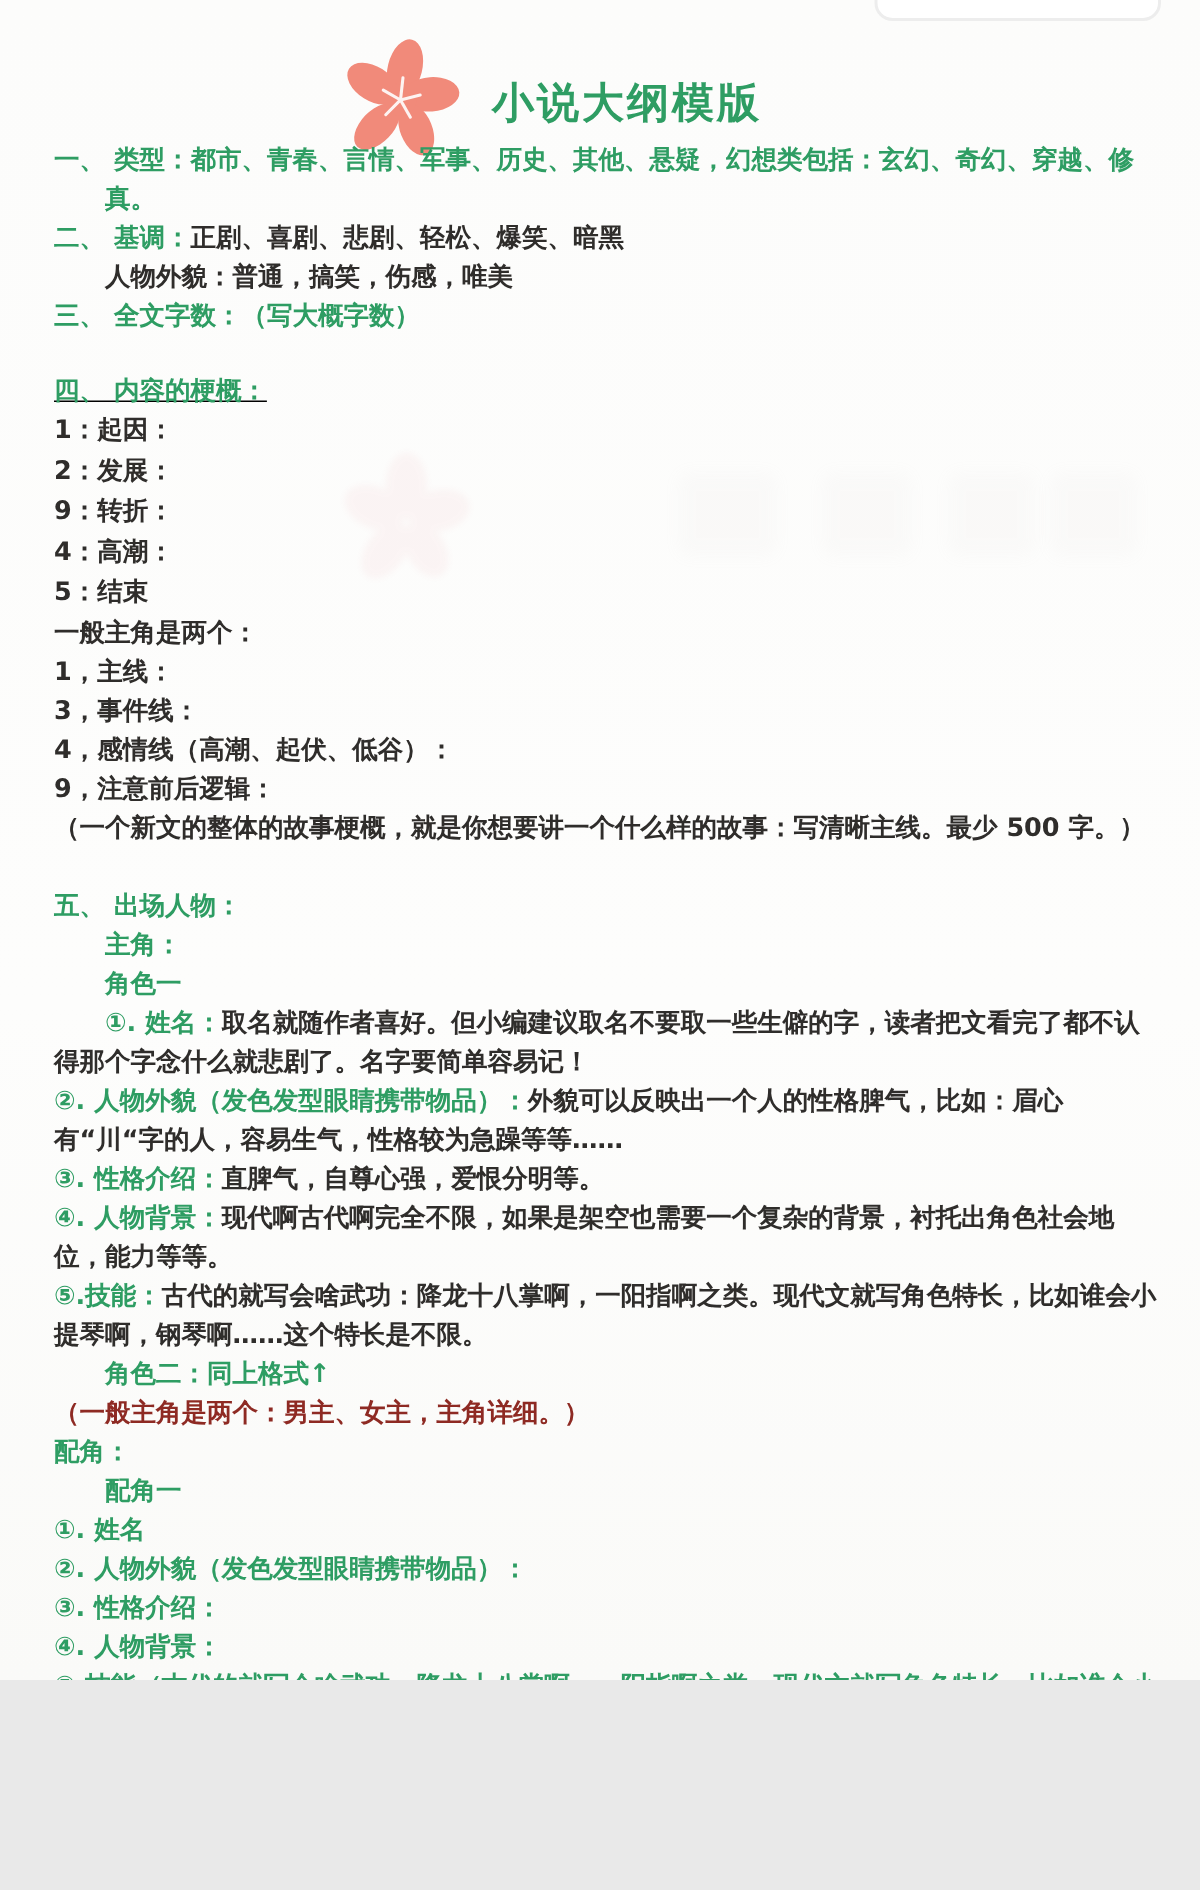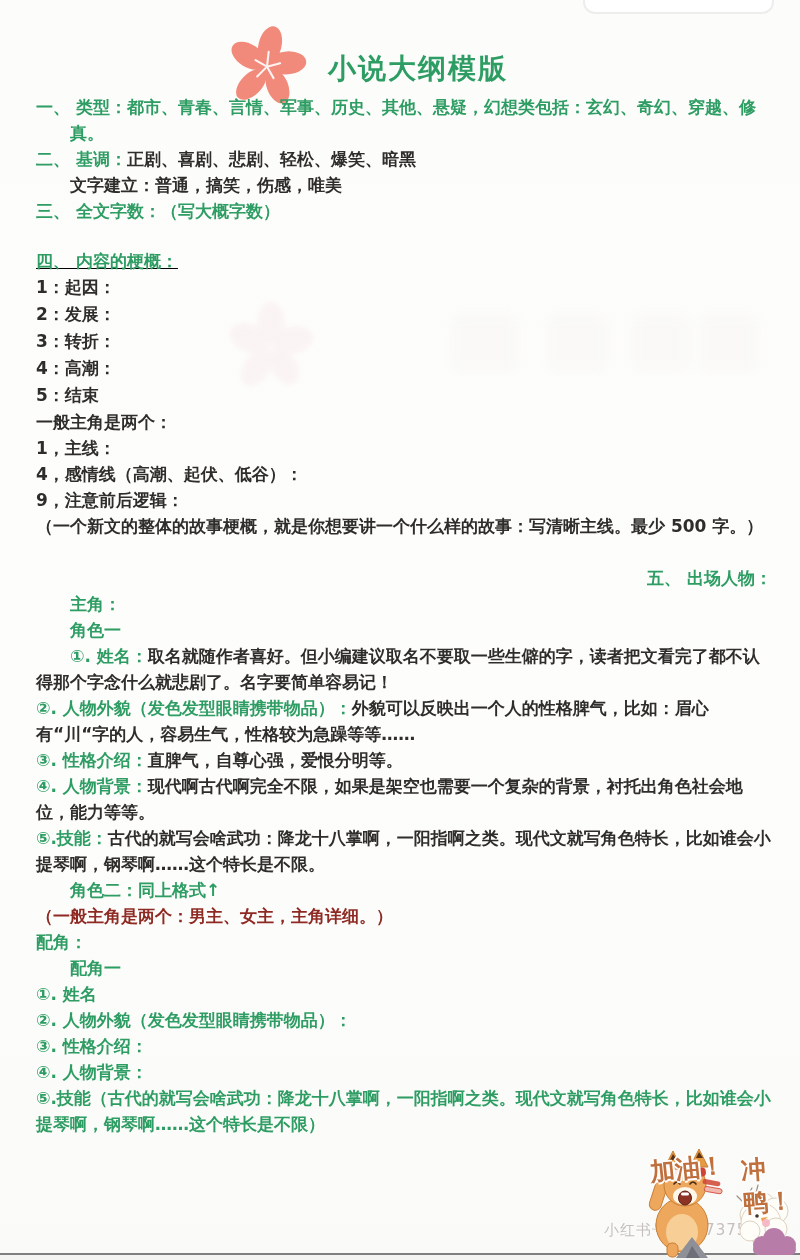--- a/index.html
+++ b/index.html
@@ -1,17 +1,17 @@
 <!DOCTYPE html>
 <html><head>
 <meta charset="utf-8">
 <style>
   html,body{margin:0;padding:0;background:#e9e9e9;}
   .page{
-    position:relative;width:800px;height:1260px;margin:0 auto;
+    position:relative;width:800px;height:1120px;margin:0 auto;
     background:linear-gradient(180deg,#fcfcfb 0%,#fdfdfc 60%,#fafaf8 100%);
     overflow:hidden;
     font-family:"DejaVu Sans","Liberation Sans",sans-serif;
   }
   
   .ghost-rect{position:absolute;left:583px;top:-12px;width:187px;height:22px;
     border:2px solid #ededed;border-radius:12px;background:#fff;}
   
   .flower{position:absolute;left:216px;top:24px;width:102px;height:82px;}
   .page-title{position:absolute;left:328px;top:50px;font-size:28px;font-weight:700;
@@ -84,34 +84,35 @@
     </svg>
     <div class="wm-blob" style="left:452px;width:66px"></div>
     <div class="wm-blob" style="left:548px;width:60px"></div>
     <div class="wm-blob" style="left:632px;width:58px"></div>
     <div class="wm-blob" style="left:700px;width:58px"></div>
   </div>
 
   <div class="doc">
       <p class="line hang"><span class="green">一、 类型：都市、青春、言情、军事、历史、其他、悬疑，幻想类包括：玄幻、奇幻、穿越、修真。</span></p>
       <p class="line flush"><span class="green">二、 基调：</span><span class="black">正剧、喜剧、悲剧、轻松、爆笑、暗黑</span></p>
-      <p class="line indented"><span class="black">文字建立：普通，搞笑，伤感，唯美</span></p>
+      <p class="line indented"><span class="black">人物外貌：普通，搞笑，伤感，唯美</span></p>
       <p class="line flush"><span class="green">三、 全文字数：（写大概字数）</span></p>
       <p class="line flush" style="margin-top: 24px; text-decoration: underline;"><span class="green">四、 内容的梗概：</span></p>
       <p class="line flush loose"><span class="black">1：起因：</span></p>
       <p class="line flush loose"><span class="black">2：发展：</span></p>
-      <p class="line flush loose"><span class="black">3：转折：</span></p>
+      <p class="line flush loose"><span class="black">9：转折：</span></p>
       <p class="line flush loose"><span class="black">4：高潮：</span></p>
       <p class="line flush loose"><span class="black">5：结束</span></p>
       <p class="line flush"><span class="black">一般主角是两个：</span></p>
       <p class="line flush"><span class="black">1，主线：</span></p>
+      <p class="line flush"><span class="black">3，事件线：</span></p>
       <p class="line flush"><span class="black">4，感情线（高潮、起伏、低谷）：</span></p>
       <p class="line flush"><span class="black">9，注意前后逻辑：</span></p>
       <p class="line flush"><span class="black">（一个新文的整体的故事梗概，就是你想要讲一个什么样的故事：写清晰主线。最少 500 字。）</span></p>
-      <p class="line flush" style="margin-top: 26px; text-align: right;"><span class="green">五、 出场人物：</span></p>
+      <p class="line flush" style="margin-top: 26px;"><span class="green">五、 出场人物：</span></p>
       <p class="line indented"><span class="green">主角：</span></p>
       <p class="line indented"><span class="green">角色一</span></p>
       <p class="line indent-first"><span class="green">①. 姓名：</span><span class="black">取名就随作者喜好。但小编建议取名不要取一些生僻的字，读者把文看完了都不认得那个字念什么就悲剧了。名字要简单容易记！</span></p>
       <p class="line flush"><span class="green">②. 人物外貌（发色发型眼睛携带物品）：</span><span class="black">外貌可以反映出一个人的性格脾气，比如：眉心有“川“字的人，容易生气，性格较为急躁等等……</span></p>
       <p class="line flush"><span class="green">③. 性格介绍：</span><span class="black">直脾气，自尊心强，爱恨分明等。</span></p>
       <p class="line flush"><span class="green">④. 人物背景：</span><span class="black">现代啊古代啊完全不限，如果是架空也需要一个复杂的背景，衬托出角色社会地位，能力等等。</span></p>
       <p class="line flush"><span class="green">⑤.技能：</span><span class="black">古代的就写会啥武功：降龙十八掌啊，一阳指啊之类。现代文就写角色特长，比如谁会小提琴啊，钢琴啊……这个特长是不限。</span></p>
       <p class="line indented"><span class="green">角色二：同上格式↑</span></p>
       <p class="line flush"><span class="red">（一般主角是两个：男主、女主，主角详细。）</span></p>
       <p class="line flush"><span class="green">配角：</span></p>

